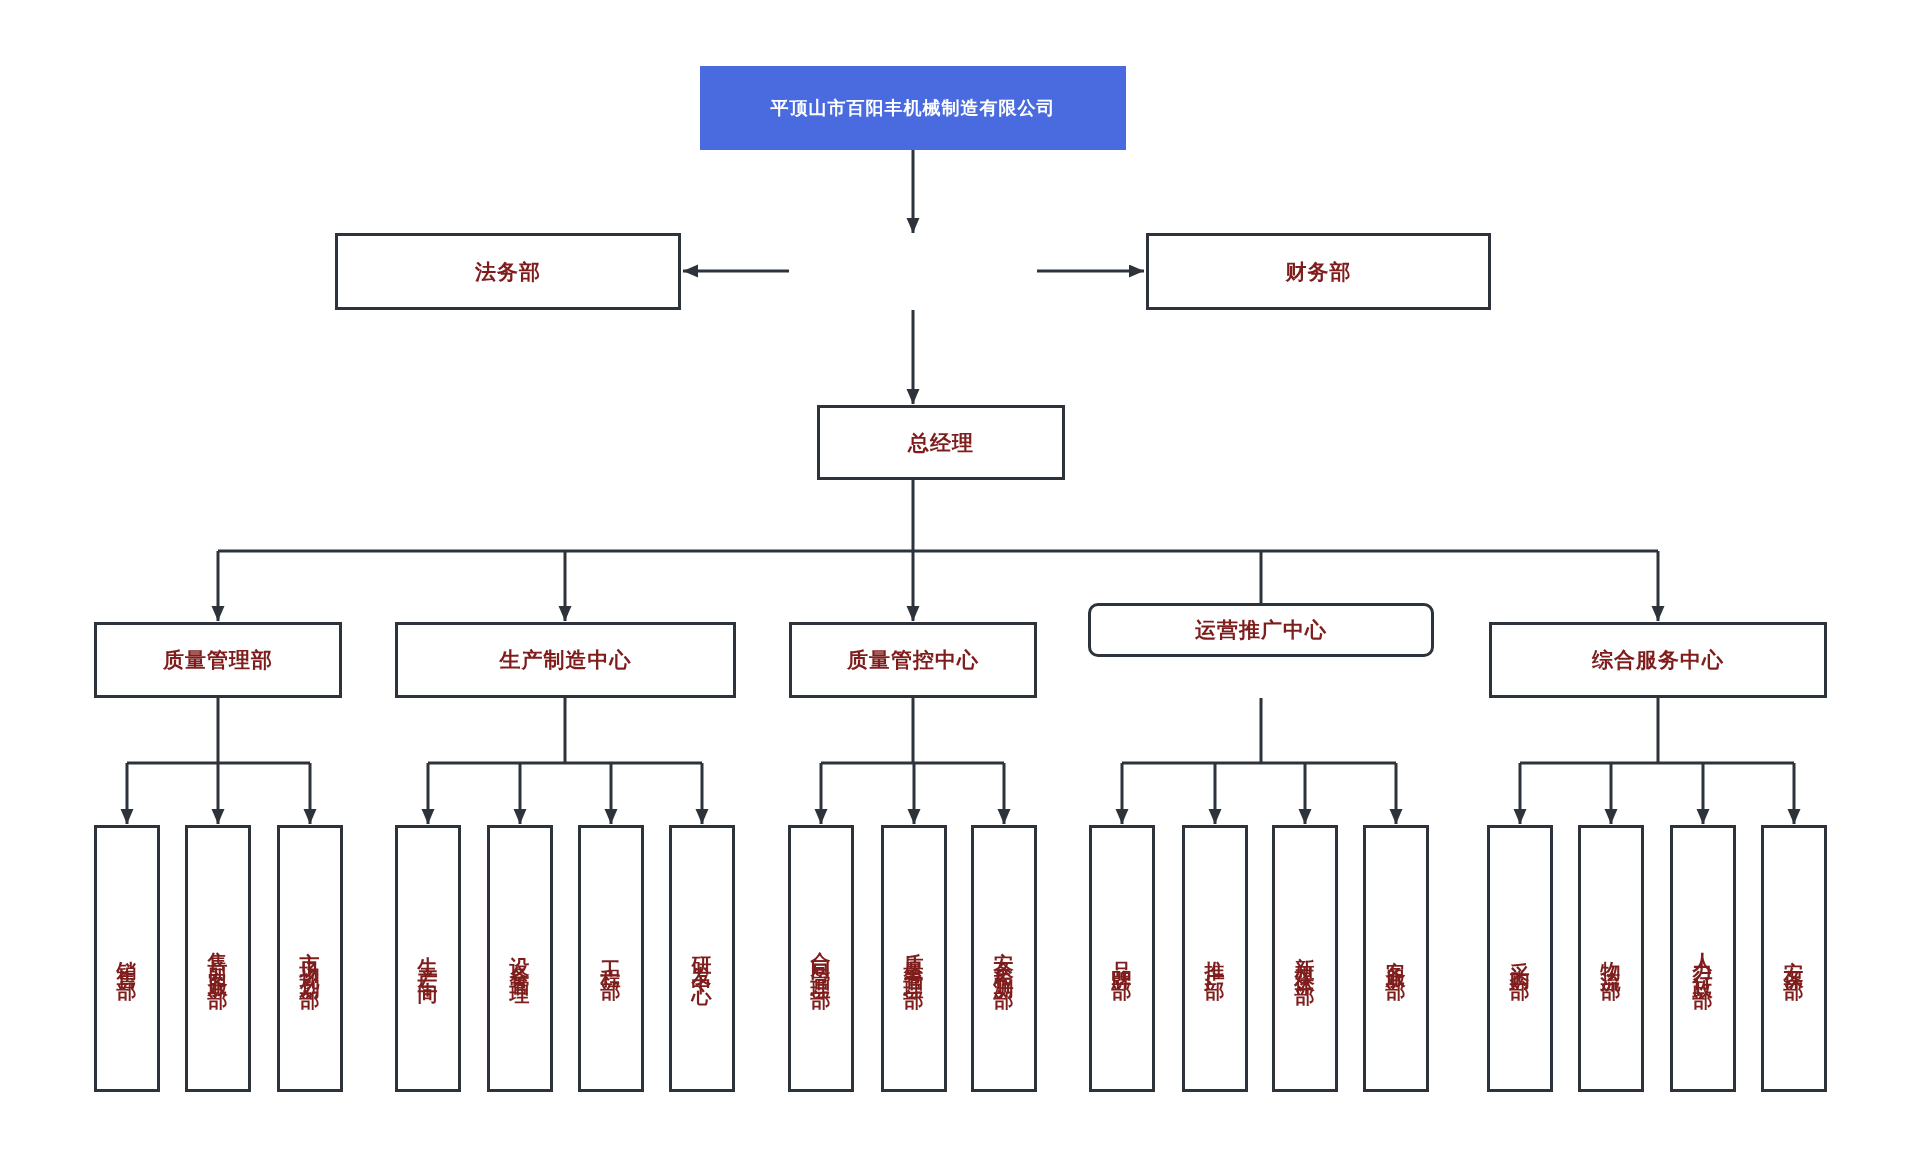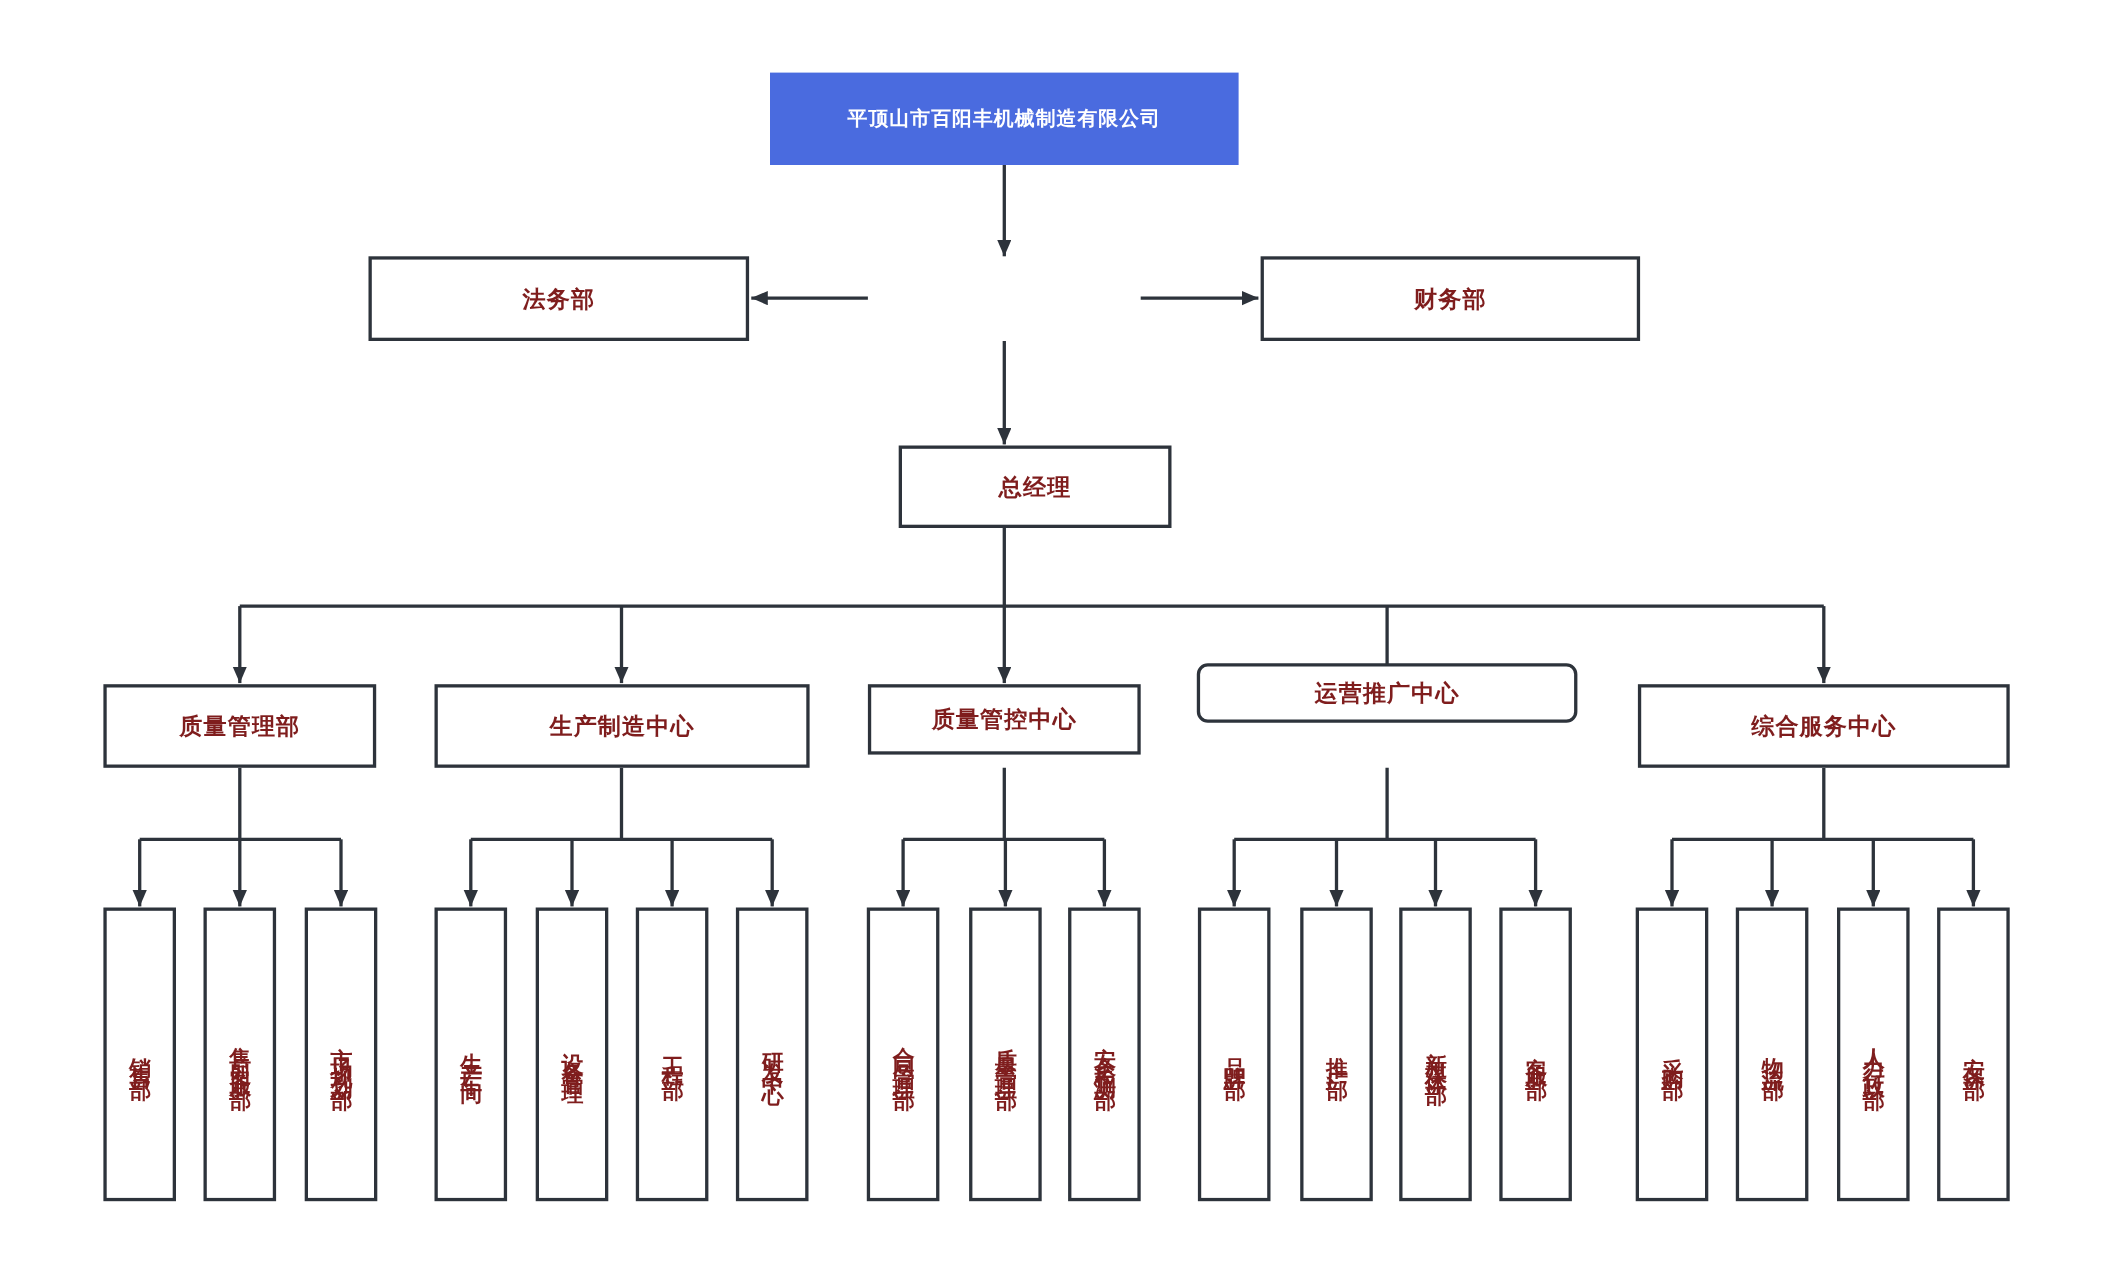--- a/index.html
+++ b/index.html
@@ -103,21 +103,21 @@
 
   <div class="node root" style="left:700px; top:66px; width:426px; height:84px;">平顶山市百阳丰机械制造有限公司</div>
 
   <div class="node" style="left:335px; top:233px; width:346px; height:77px;">法务部</div>
   <div class="node" style="left:1146px; top:233px; width:345px; height:77px;">财务部</div>
 
   <div class="node" style="left:789px; top:405px; width:248px; height:75px;margin-left:28px;">总经理</div>
 
   <div class="node" style="left:94px;  top:622px; width:248px; height:76px;">质量管理部</div>
   <div class="node" style="left:395px; top:622px; width:341px; height:76px;">生产制造中心</div>
-  <div class="node" style="left:789px; top:622px; width:248px; height:64px;">质量管控中心</div>
+  <div class="node" style="left:789px; top:622px; width:248px; height:76px;">质量管控中心</div>
   <div class="node" style="left:1088px; top:603px; width:346px; height:54px;border-radius:10px;">运营推广中心</div>
   <div class="node" style="left:1489px; top:622px; width:338px; height:76px;">综合服务中心</div>
 
   <div class="node leaf" style="left:94px;  top:825px; width:66px; height:267px;">销售部</div>
   <div class="node leaf" style="left:185px; top:825px; width:66px; height:267px;">售前客服部</div>
   <div class="node leaf" style="left:277px; top:825px; width:66px; height:267px;">市场规划部</div>
 
   <div class="node leaf" style="left:395px; top:825px; width:66px; height:267px;">生产车间</div>
   <div class="node leaf" style="left:487px; top:825px; width:66px; height:267px;">设备管理</div>
   <div class="node leaf" style="left:578px; top:825px; width:66px; height:267px;">工程部</div>

